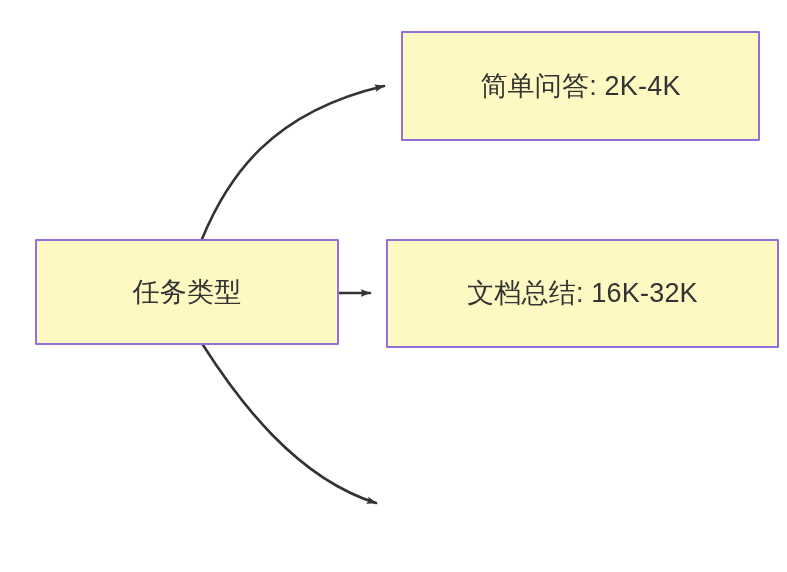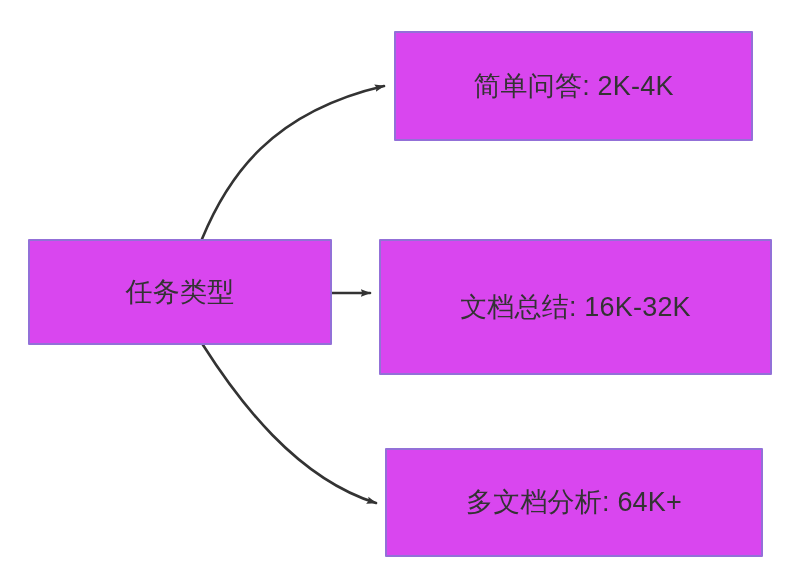--- a/index.html
+++ b/index.html
@@ -22,52 +22,53 @@
     position: absolute;
     left: 0;
     top: 0;
     width: 787px;
     height: 572px;
     pointer-events: none;
   }
   .node {
     position: absolute;
     box-sizing: border-box;
-    background: #d946ef;
+    background: #fef9c3;
     border: 2px solid #9370d8;
     border-radius: 1px;
     display: flex;
     align-items: center;
     justify-content: center;
     color: #333333;
     font-size: 27px;
     line-height: 1.2;
     letter-spacing: 0.2px;
     white-space: nowrap;
+    margin-left: 7px;
   }
   .node-label {
     color: #333333;
   }
   #node-source {
     left: 28px;
     top: 239px;
     width: 304px;
     height: 106px;
   }
   #node-simple-qa {
     left: 394px;
     top: 31px;
     width: 359px;
     height: 110px;
   }
   #node-doc-summary {
     left: 379px;
     top: 239px;
     width: 393px;
-    height: 136px;
+    height: 109px;
   }
   #node-multi-doc {
     left: 385px;
     top: 448px;
     width: 378px;
     height: 109px;
   }
 </style>
 </head>
 <body>
@@ -93,17 +94,14 @@
   </div>
 
   <div class="node" id="node-simple-qa">
     <span class="node-label">简单问答: 2K-4K</span>
   </div>
 
   <div class="node" id="node-doc-summary">
     <span class="node-label">文档总结: 16K-32K</span>
   </div>
 
-  <div class="node" id="node-multi-doc">
-    <span class="node-label">多文档分析: 64K+</span>
-  </div>
 
 </div>
 
 </body></html>

